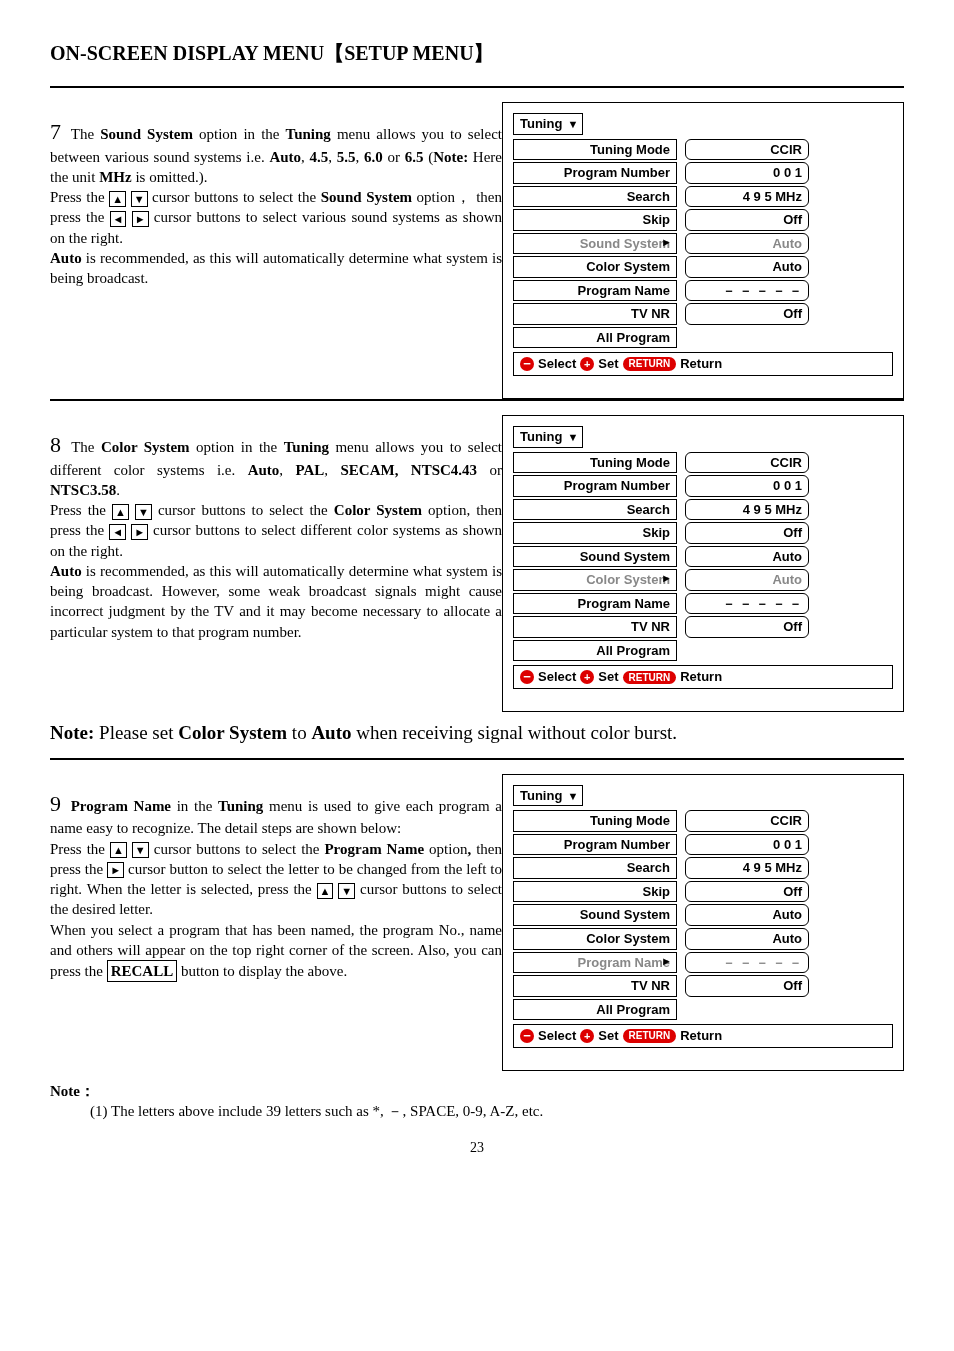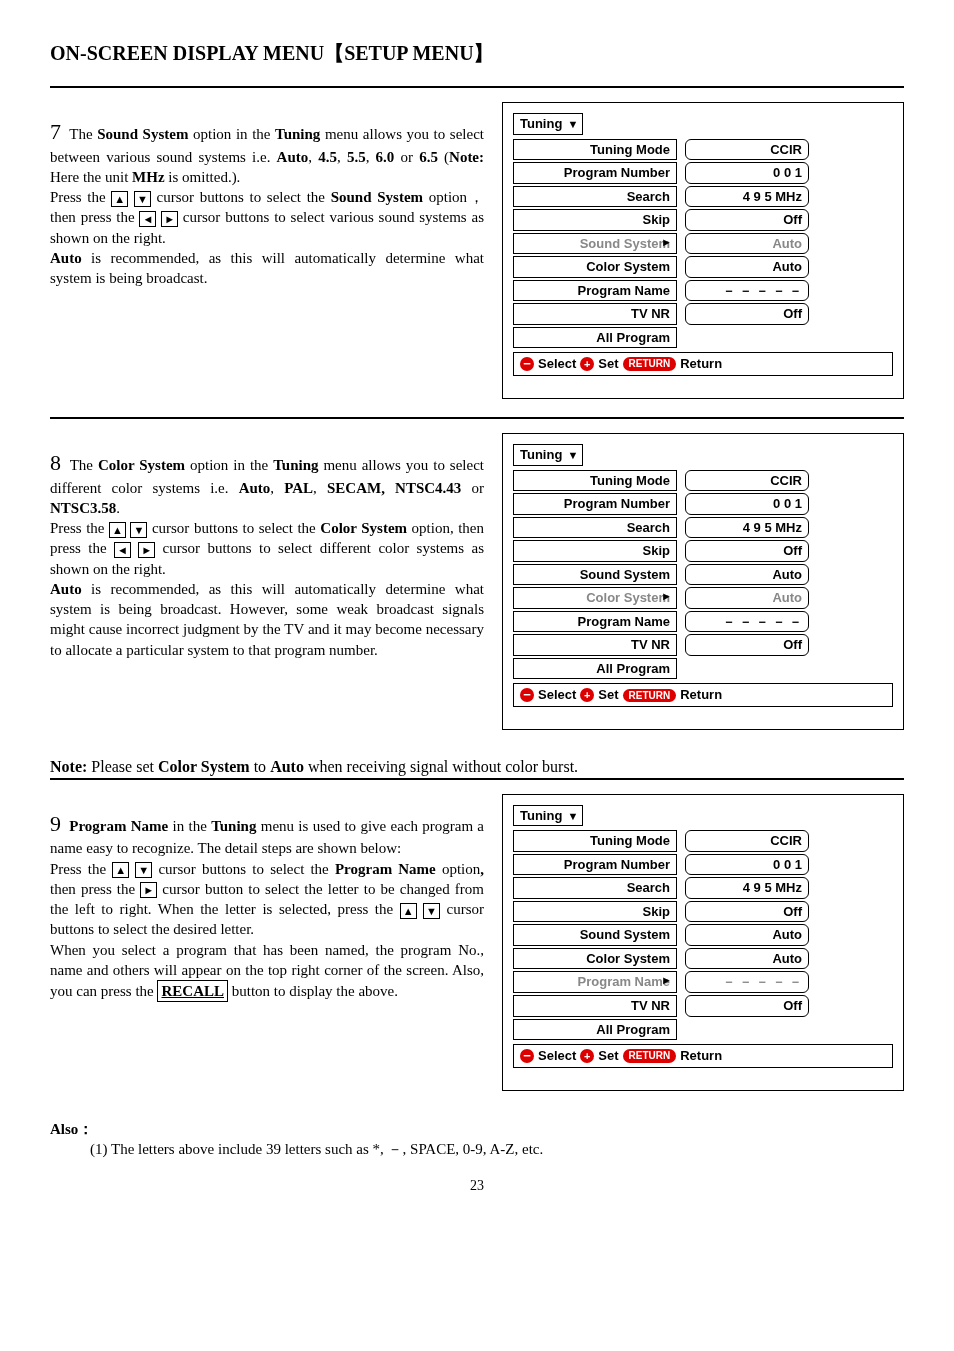--- a/index.html
+++ b/index.html
@@ -12,23 +12,21 @@
   .page-title {
     font-weight: bold;
     font-size: 20px;
     border-bottom: 2px solid #000;
     padding-bottom: 19px;
     margin-bottom: 14px;
   }
   .bracket { font-family: "MS Gothic", monospace; }
   .sec {
     display: flex;
-    gap: 18px;
     border-bottom: 2px solid #000;
-    padding-bottom: 18px;
     margin-bottom: 14px;
   }
   .sec.noline { border-bottom: none; margin-bottom: 4px; }
   .col-text { flex: 1 1 50%; text-align: justify; }
   .col-menu {
     flex: 0 0 380px;
     border: 1px solid #000;
     padding: 10px 10px 22px 10px;
   }
   .bignum { font-size: 22px; margin-right: 4px; }
@@ -39,21 +37,20 @@
     font-size: 11px;
     line-height: 14px;
     vertical-align: middle;
     font-family: Arial, sans-serif;
   }
   .recall {
     display: inline-block;
     border: 1px solid #000;
     padding: 0 3px;
     font-weight: bold;
-    text-decoration: underline;
   }
   .menu {
     font-family: Arial, sans-serif;
     font-size: 13px;
     font-weight: bold;
   }
   .menu-title {
     border: 1px solid #000;
     display: inline-block;
     padding: 1px 20px 1px 6px;
@@ -101,21 +98,21 @@
     background: #d00; color: #fff; align-items: center; justify-content: center;
     font-size: 11px; line-height: 14px;
   }
   .return-pill {
     display: inline-block;
     background: #d00; color: #fff;
     border-radius: 8px;
     padding: 0px 6px;
     font-size: 10px;
   }
-  .note-line { font-size: 16px; margin: 8px 0 14px 0; border-bottom: 2px solid #000; }
+  .note-line { font-size: 19px; margin: 8px 0 14px 0; border-bottom: 2px solid #000; padding-bottom: 12px; }
   .footer-notes { margin-top: 10px; }
   .footer-notes .indent { margin-left: 40px; }
   .pagenum { text-align: center; font-size: 14px; margin-top: 18px; }
   b { font-weight: bold; }
 </style>
 </head>
 <body>
 
 <div class="page-title">
   <span>ON-SCREEN DISPLAY MENU</span><span class="bracket">【</span><span>SETUP MENU</span><span class="bracket">】</span>
@@ -308,17 +305,17 @@
         <span class="plus-icon">+</span>
           <span>Set</span>
         <span class="return-pill">RETURN</span>
           <span>Return</span>
       </div>
     </div>
   </div>
 </div>
 
 <div class="footer-notes">
-  <b>Also：</b>
+  <b>Note：</b>
   <div class="indent">(1) The letters above include 39 letters such as *, －, SPACE, 0-9, A-Z, etc.</div>
 </div>
 
 <div class="pagenum">23</div>
 
 </body></html>

